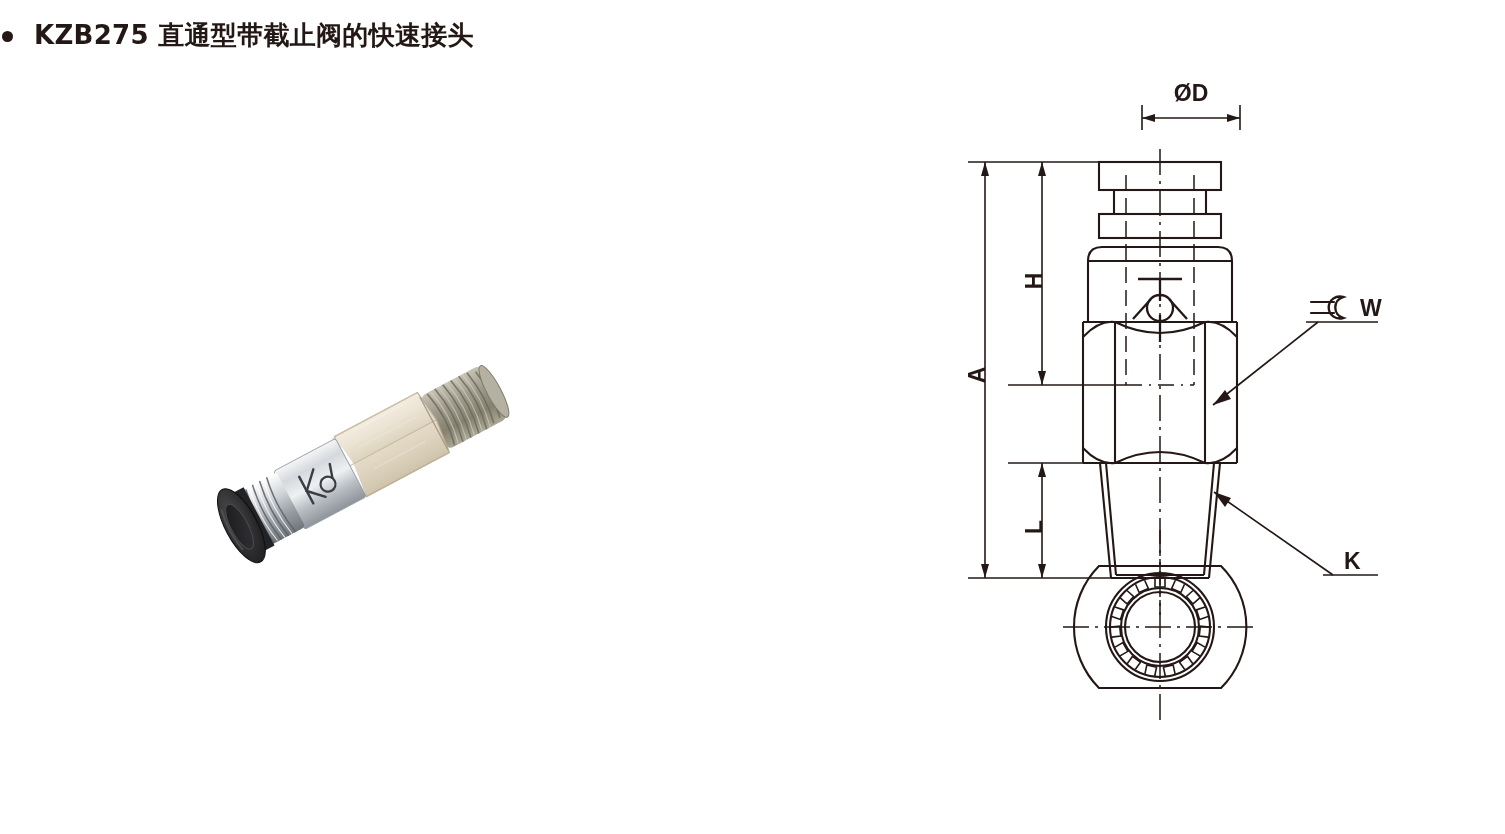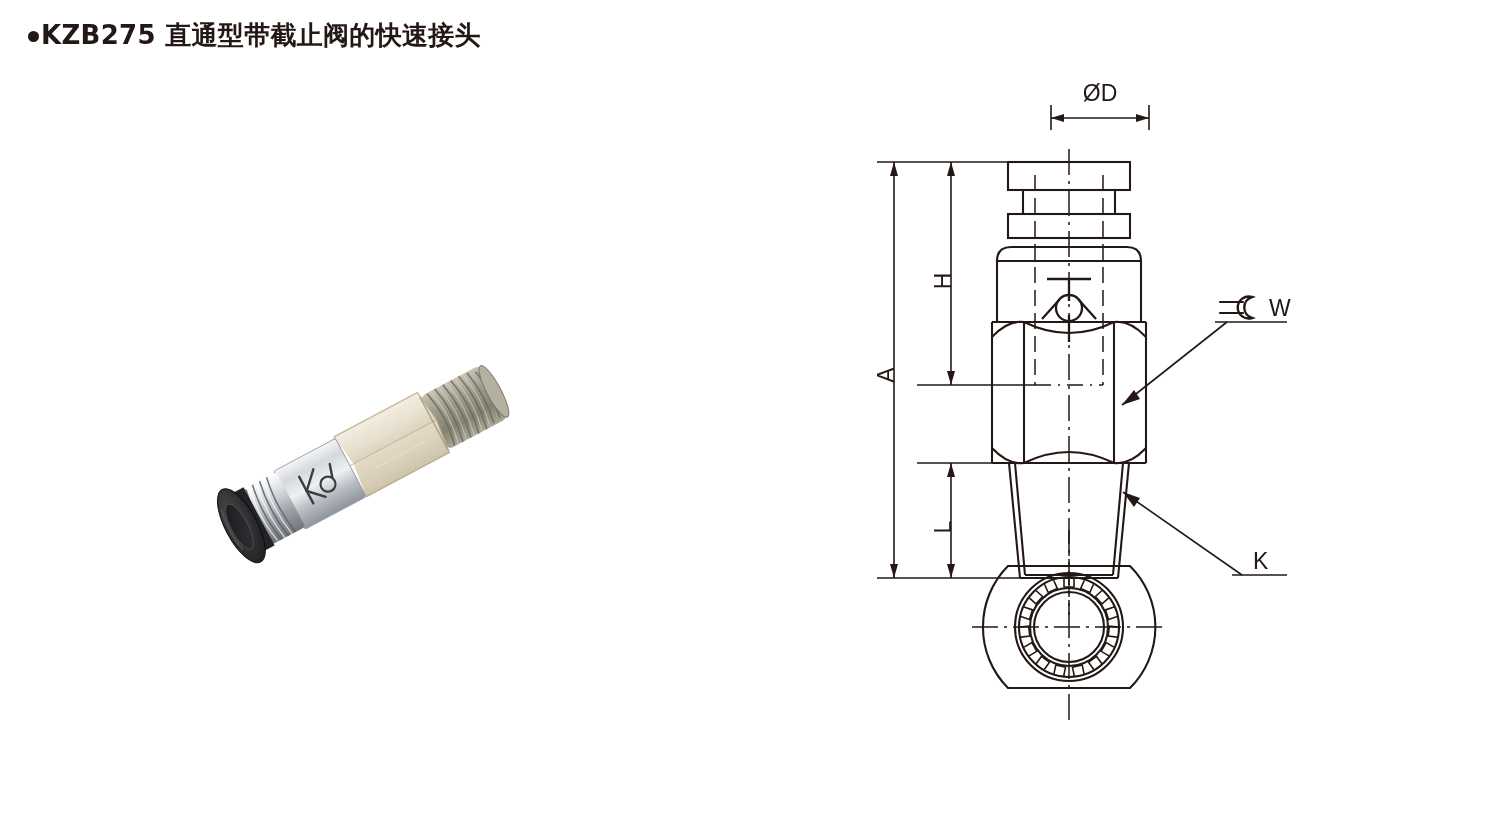--- a/index.html
+++ b/index.html
@@ -12,25 +12,25 @@
     height: 834px;
     position: relative;
     overflow: hidden;
     font-family: "Liberation Sans", sans-serif;
     color: #231815;
   }
 
   
   #title-row {
     position: absolute;
-    left: 28px;
+    left: 2px;
     top: 18px;
     display: flex;
     align-items: center;
-    gap: 2px;
+    gap: 21px;
     height: 34px;
   }
   #title-bullet {
     width: 11px;
     height: 11px;
     border-radius: 50%;
     background: #231815;
     flex: 0 0 auto;
     margin-top: 2px;
   }
@@ -49,24 +49,25 @@
     left: 150px;
     top: 295px;
     width: 430px;
     height: 330px;
   }
   #photo-svg { display: block; width: 430px; height: 330px; }
 
   
   #drawing-wrap {
     position: absolute;
-    left: 857px;
+    left: 948px;
     top: 75px;
     width: 450px;
     height: 760px;
+    font-weight: bold;
   }
   #drawing-svg { display: block; width: 450px; height: 760px; }
 
   .dim-label {
     font-family: "Liberation Sans", sans-serif;
     font-size: 23px;
     fill: #231815;
   }
   .dim-label-rot { font-size: 23px; fill: #231815; }
 </style>

